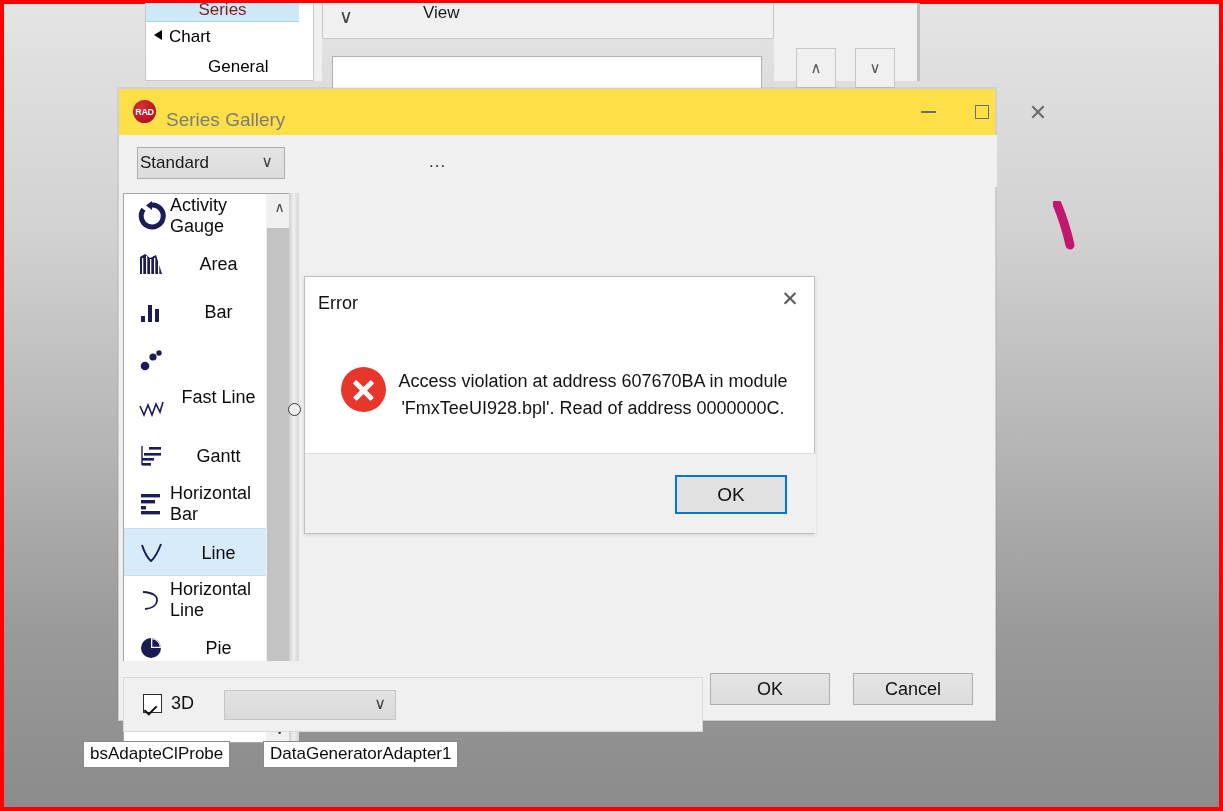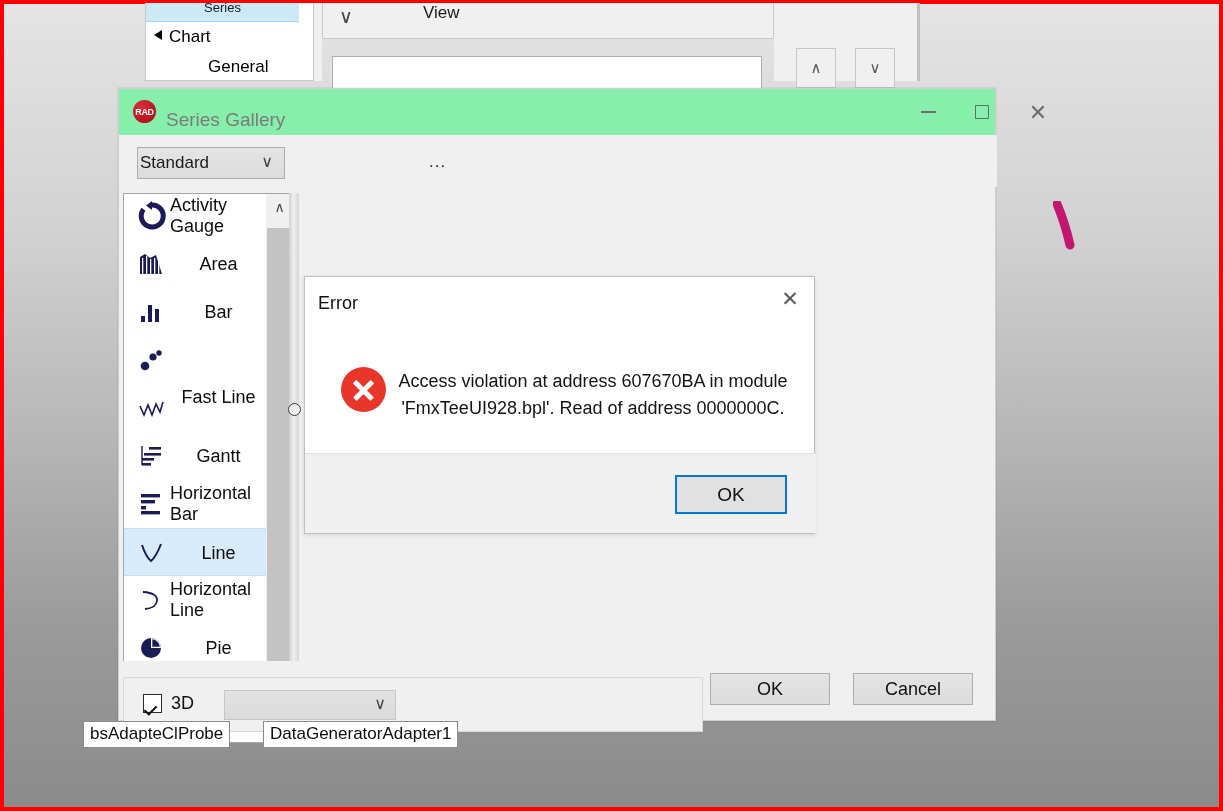--- a/index.html
+++ b/index.html
@@ -23,21 +23,21 @@
   .bg-left-pane {
     position: absolute; left: 141px; top: -1px; width: 169px; height: 78px;
     background: #ffffff; border: 1px solid #c8c8c8; border-top: none;
   }
   .bg-series-row {
     position: absolute; left: 0px; top: 0px; width: 153px; height: 19px;
     background: #cde8f7; border-bottom: 1px solid #a8d4ef;
   }
   .bg-series-label {
     position: absolute; left: 0; top: -3px; width: 153px;
-    text-align: center; font-size: 13px; color: #0f172a;
+    text-align: center; font-size: 17px; color: #7f1d1d;
   }
   .bg-chart-row { position: absolute; left: 8px; top: 24px; font-size: 17px; color: #000; }
   .bg-tri {
     display: inline-block; width: 0; height: 0;
     border-top: 5px solid transparent; border-bottom: 5px solid transparent;
     border-right: 8px solid #000; margin-right: 7px; vertical-align: 2px;
   }
   .bg-general-row { position: absolute; left: 62px; top: 54px; font-size: 17px; color: #000; }
   .bg-split { position: absolute; left: 310px; top: -1px; width: 8px; height: 78px; background: #f0f0f0; }
 
@@ -71,21 +71,21 @@
   .pen-mark { position: absolute; left: 1049px; top: 197px; }
 
   
   #gallery {
     position: absolute; left: 114px; top: 84px; width: 878px; height: 633px;
     background: #f0f0f0;
     border: 1px solid #cfcfcf;
     box-shadow: 0 0 0 1px rgba(0,0,0,0.05);
   }
   .titlebar {
-    position: relative; height: 46px; background: #86efac;
+    position: relative; height: 46px; background: #fde047;
     display: flex; align-items: center;
   }
   .rad-logo {
     position: absolute; left: 14px; top: 11px; width: 23px; height: 23px;
     border-radius: 50%;
     background: radial-gradient(circle at 35% 30%, #d8303a 0%, #b9121d 70%, #8d0c14 100%);
     color: #fff; font-size: 9px; font-weight: bold; letter-spacing: -0.3px;
     display: flex; align-items: center; justify-content: center;
     font-family: "Liberation Sans", sans-serif;
     overflow: hidden;
@@ -236,21 +236,21 @@
   #err-ok {
     position: absolute; right: 29px; top: 21px; width: 112px; height: 39px;
     background: #e1e1e1; border: 2.5px solid #0078d7;
     font-size: 19px; color: #111;
     display: flex; align-items: center; justify-content: center;
   }
 
   
   .comp-label {
     position: absolute; background: #ffffff; border: 1px solid #8a8a8a;
-    font-size: 17px; color: #0d0d0d; padding: 2px 6px 3px 6px; line-height: 20px;
+    font-size: 17px; color: #0d0d0d; padding: 2px 6px 3px 6px; line-height: 20px; margin-top: 20px;
   }
   #comp-1 { left: 79px; top: 717px; }
   #comp-2 { left: 259px; top: 717px; }
 </style>
 </head>
 <body>
 
 <div id="root">
 
   <div class="bg-left-pane">

